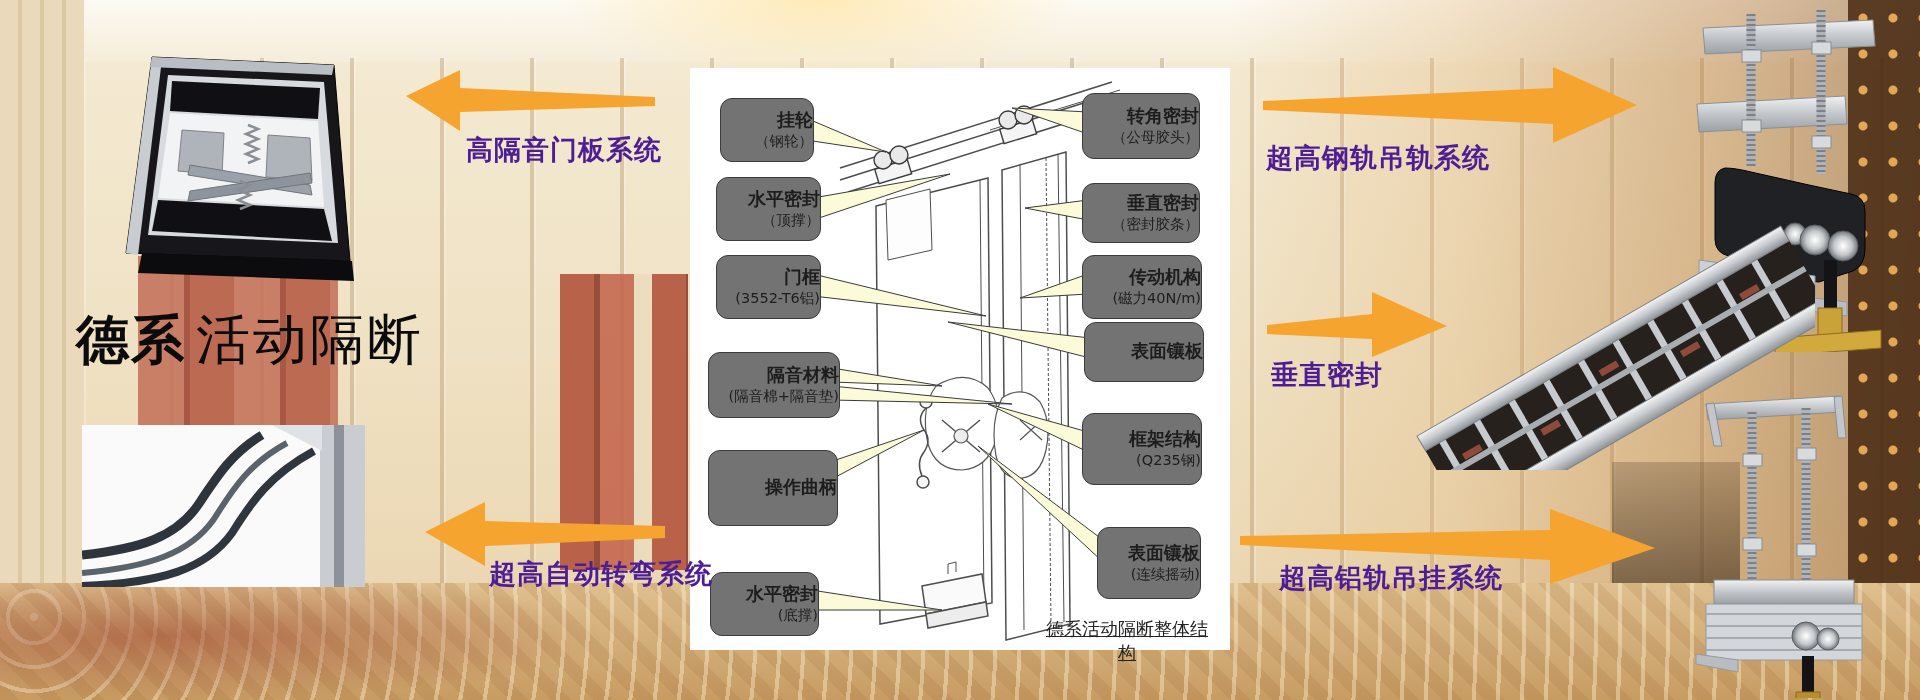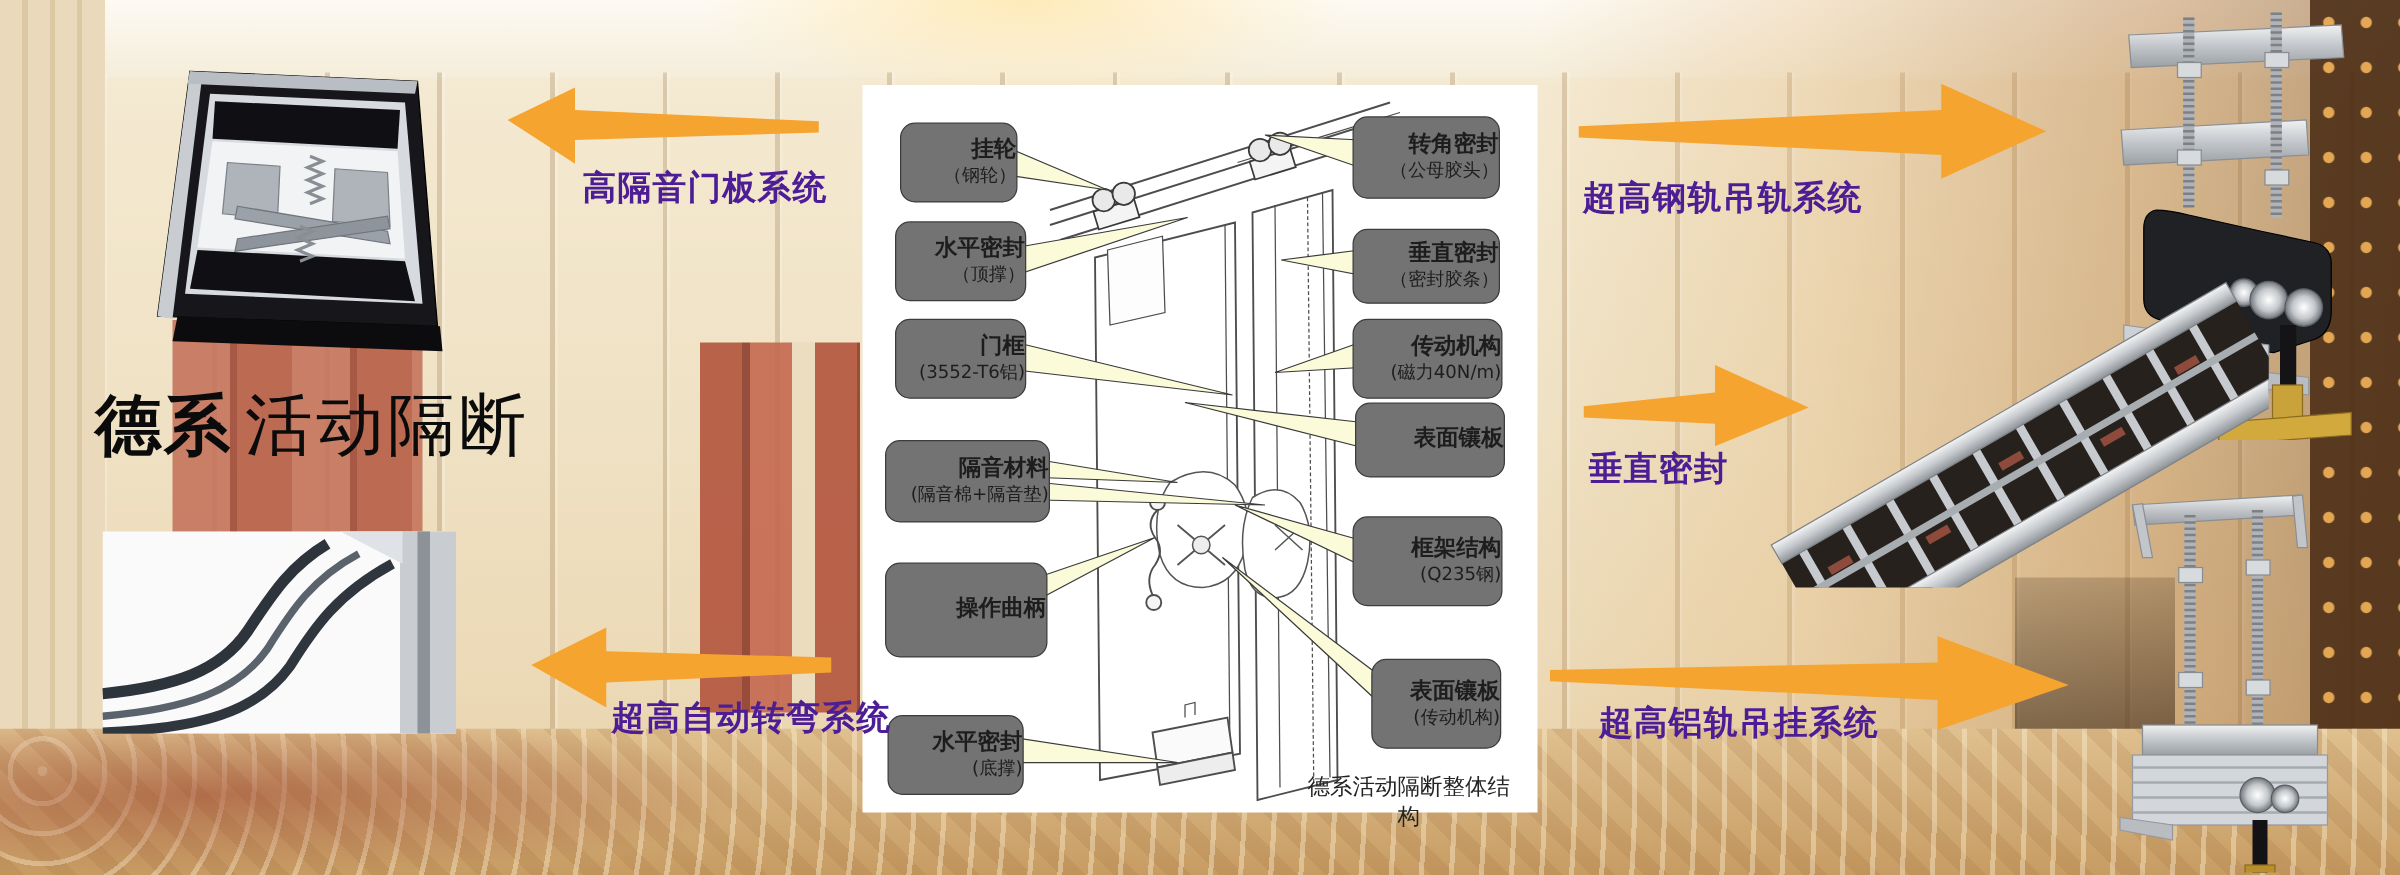--- a/index.html
+++ b/index.html
@@ -40,21 +40,21 @@
   .syslabel{font-size:27px;font-weight:700;color:#4c1d95;white-space:nowrap;letter-spacing:1px;}
 
   
   .diagram{left:690px;top:68px;width:540px;height:582px;background:#ffffff;}
   .callout{position:absolute;background:#737373;border:1.6px solid #3c3c3c;border-radius:12px;
     display:flex;flex-direction:column;align-items:flex-end;justify-content:center;gap:2px;
     color:#1d1d1d;text-align:center;line-height:1.15;z-index:3;}
   .callout .l1{font-size:18px;font-weight:600;}
   .callout .l2{font-size:14.5px;font-weight:400;}
   .dcaption{position:absolute;left:348px;top:549px;width:178px;text-align:center;
-    font-size:18px;font-weight:500;color:#242424;z-index:3;}
+    font-size:18px;font-weight:500;color:#242424;z-index:3;text-decoration:underline;}
   .lineart{position:absolute;left:0;top:0;z-index:1;}
 
   .arrowlayer{left:0;top:0;z-index:5;pointer-events:none;}
   .photo{z-index:2;}
   .lbl{z-index:6;}
 </style>
 </head>
 <body>
 
 <div class="stage">
@@ -214,21 +214,21 @@
     <div class="callout" style="left:394px;top:254px;width:118px;height:58px">
       <span class="l1">表面镶板</span>
       <span class="l2"></span>
     </div>
     <div class="callout" style="left:392px;top:345px;width:118px;height:70px">
       <span class="l1">框架结构</span>
       <span class="l2">(Q235钢)</span>
     </div>
     <div class="callout" style="left:407px;top:459px;width:102px;height:70px">
       <span class="l1">表面镶板</span>
-      <span class="l2">(传动机构)</span>
+      <span class="l2">(连续摇动)</span>
     </div>
 
     <div class="dcaption">德系活动隔断整体结构</div>
   </div>
 
   <svg class="abs arrowlayer" width="1920" height="700" viewBox="0 0 1920 700">
     <g fill="#F6A430">
       <polygon points="406,96 460,70 460,88 655,97 655,106 460,112 460,131"></polygon>
       <polygon points="425,532 485,502 485,521 665,526 665,538 485,546 485,566"></polygon>
       <polygon points="1637,105 1553,67 1553,88 1263,101 1263,110 1553,124 1553,143"></polygon>

